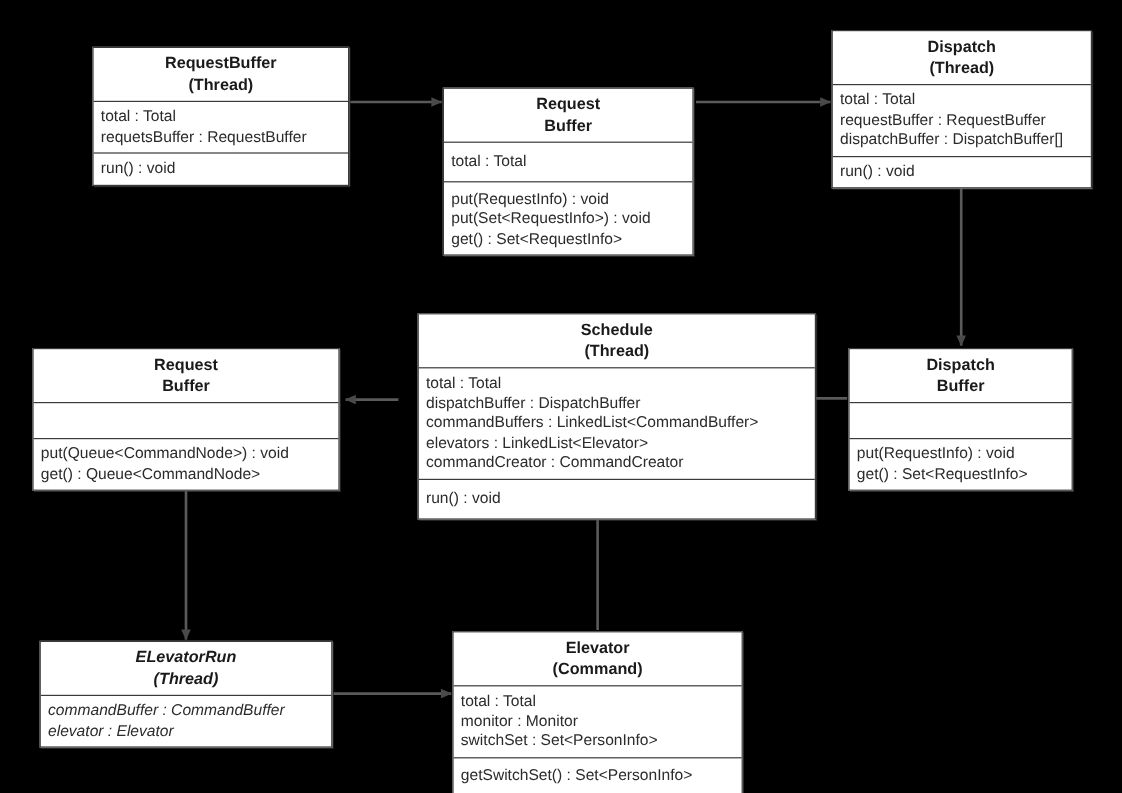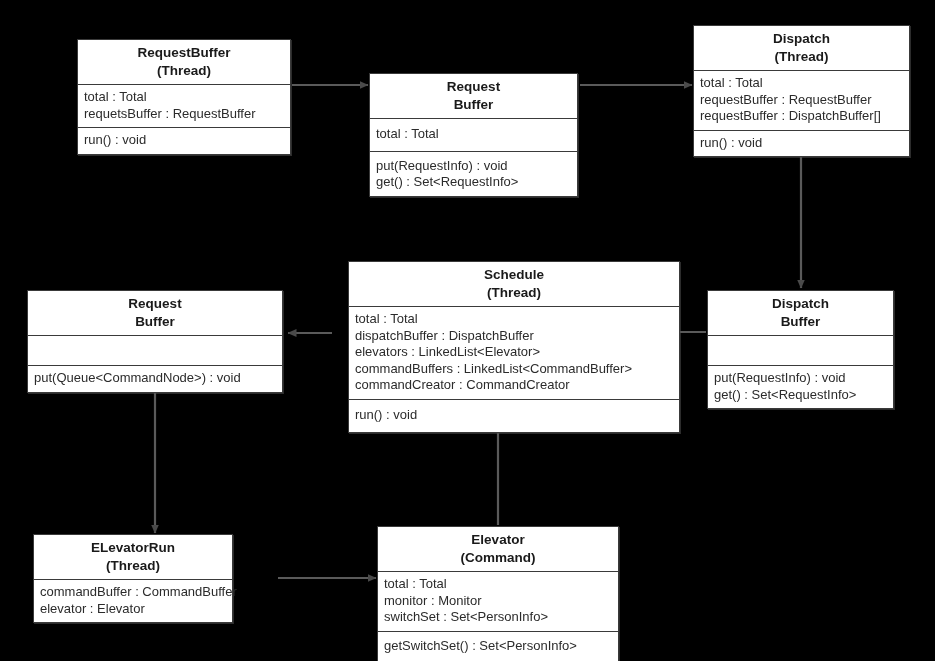--- a/index.html
+++ b/index.html
@@ -93,68 +93,70 @@
     </div>
   </div>
 
   <div class="uml-class" style="left:369px; top:29px; width:209px;margin-top:44px;">
     <div class="uml-header"><span>Request</span><br><span>Buffer</span></div>
     <div class="uml-section" style="padding-top:7px;padding-bottom:8px;">
       <div class="uml-line">total : Total</div>
     </div>
     <div class="uml-section" style="padding-top:6px;">
       <div class="uml-line">put(RequestInfo) : void</div>
+      <div class="uml-line">put(Set&lt;RequestInfo&gt;) : void</div>
       <div class="uml-line">get() : Set&lt;RequestInfo&gt;</div>
     </div>
   </div>
 
   <div class="uml-class" style="left:693px; top:25px; width:217px;">
     <div class="uml-header"><span>Dispatch</span><br><span>(Thread)</span></div>
     <div class="uml-section">
       <div class="uml-line">total : Total</div>
       <div class="uml-line">requestBuffer : RequestBuffer</div>
-      <div class="uml-line">requestBuffer : DispatchBuffer[]</div>
+      <div class="uml-line">dispatchBuffer : DispatchBuffer[]</div>
     </div>
     <div class="uml-section">
       <div class="uml-line">run() : void</div>
     </div>
   </div>
 
   <div class="uml-class" style="left:707px; top:290px; width:187px;">
     <div class="uml-header"><span>Dispatch</span><br><span>Buffer</span></div>
     <div class="uml-section empty-section"></div>
     <div class="uml-section">
       <div class="uml-line">put(RequestInfo) : void</div>
       <div class="uml-line">get() : Set&lt;RequestInfo&gt;</div>
     </div>
   </div>
 
   <div class="uml-class" style="left:348px; top:261px; width:332px;">
     <div class="uml-header"><span>Schedule</span><br><span>(Thread)</span></div>
     <div class="uml-section">
       <div class="uml-line">total : Total</div>
       <div class="uml-line">dispatchBuffer : DispatchBuffer</div>
+      <div class="uml-line">commandBuffers : LinkedList&lt;CommandBuffer&gt;</div>
       <div class="uml-line">elevators : LinkedList&lt;Elevator&gt;</div>
-      <div class="uml-line">commandBuffers : LinkedList&lt;CommandBuffer&gt;</div>
       <div class="uml-line">commandCreator : CommandCreator</div>
     </div>
     <div class="uml-section" style="padding-top:7px;padding-bottom:9px;">
       <div class="uml-line">run() : void</div>
     </div>
   </div>
 
   <div class="uml-class" style="left:27px; top:290px; width:256px;">
     <div class="uml-header"><span>Request</span><br><span>Buffer</span></div>
     <div class="uml-section empty-section"></div>
     <div class="uml-section">
       <div class="uml-line">put(Queue&lt;CommandNode&gt;) : void</div>
+      <div class="uml-line">get() : Queue&lt;CommandNode&gt;</div>
     </div>
   </div>
 
-  <div class="uml-class" style="left:33px; top:534px; width:200px;">
+  <div class="uml-class" style="left:33px; top:534px; width:244px;font-style:italic;">
     <div class="uml-header"><span>ELevatorRun</span><br><span>(Thread)</span></div>
     <div class="uml-section">
       <div class="uml-line">commandBuffer : CommandBuffer</div>
       <div class="uml-line">elevator : Elevator</div>
     </div>
   </div>
 
   <div class="uml-class" style="left:377px; top:526px; width:242px;">
     <div class="uml-header"><span>Elevator</span><br><span>(Command)</span></div>
     <div class="uml-section">

